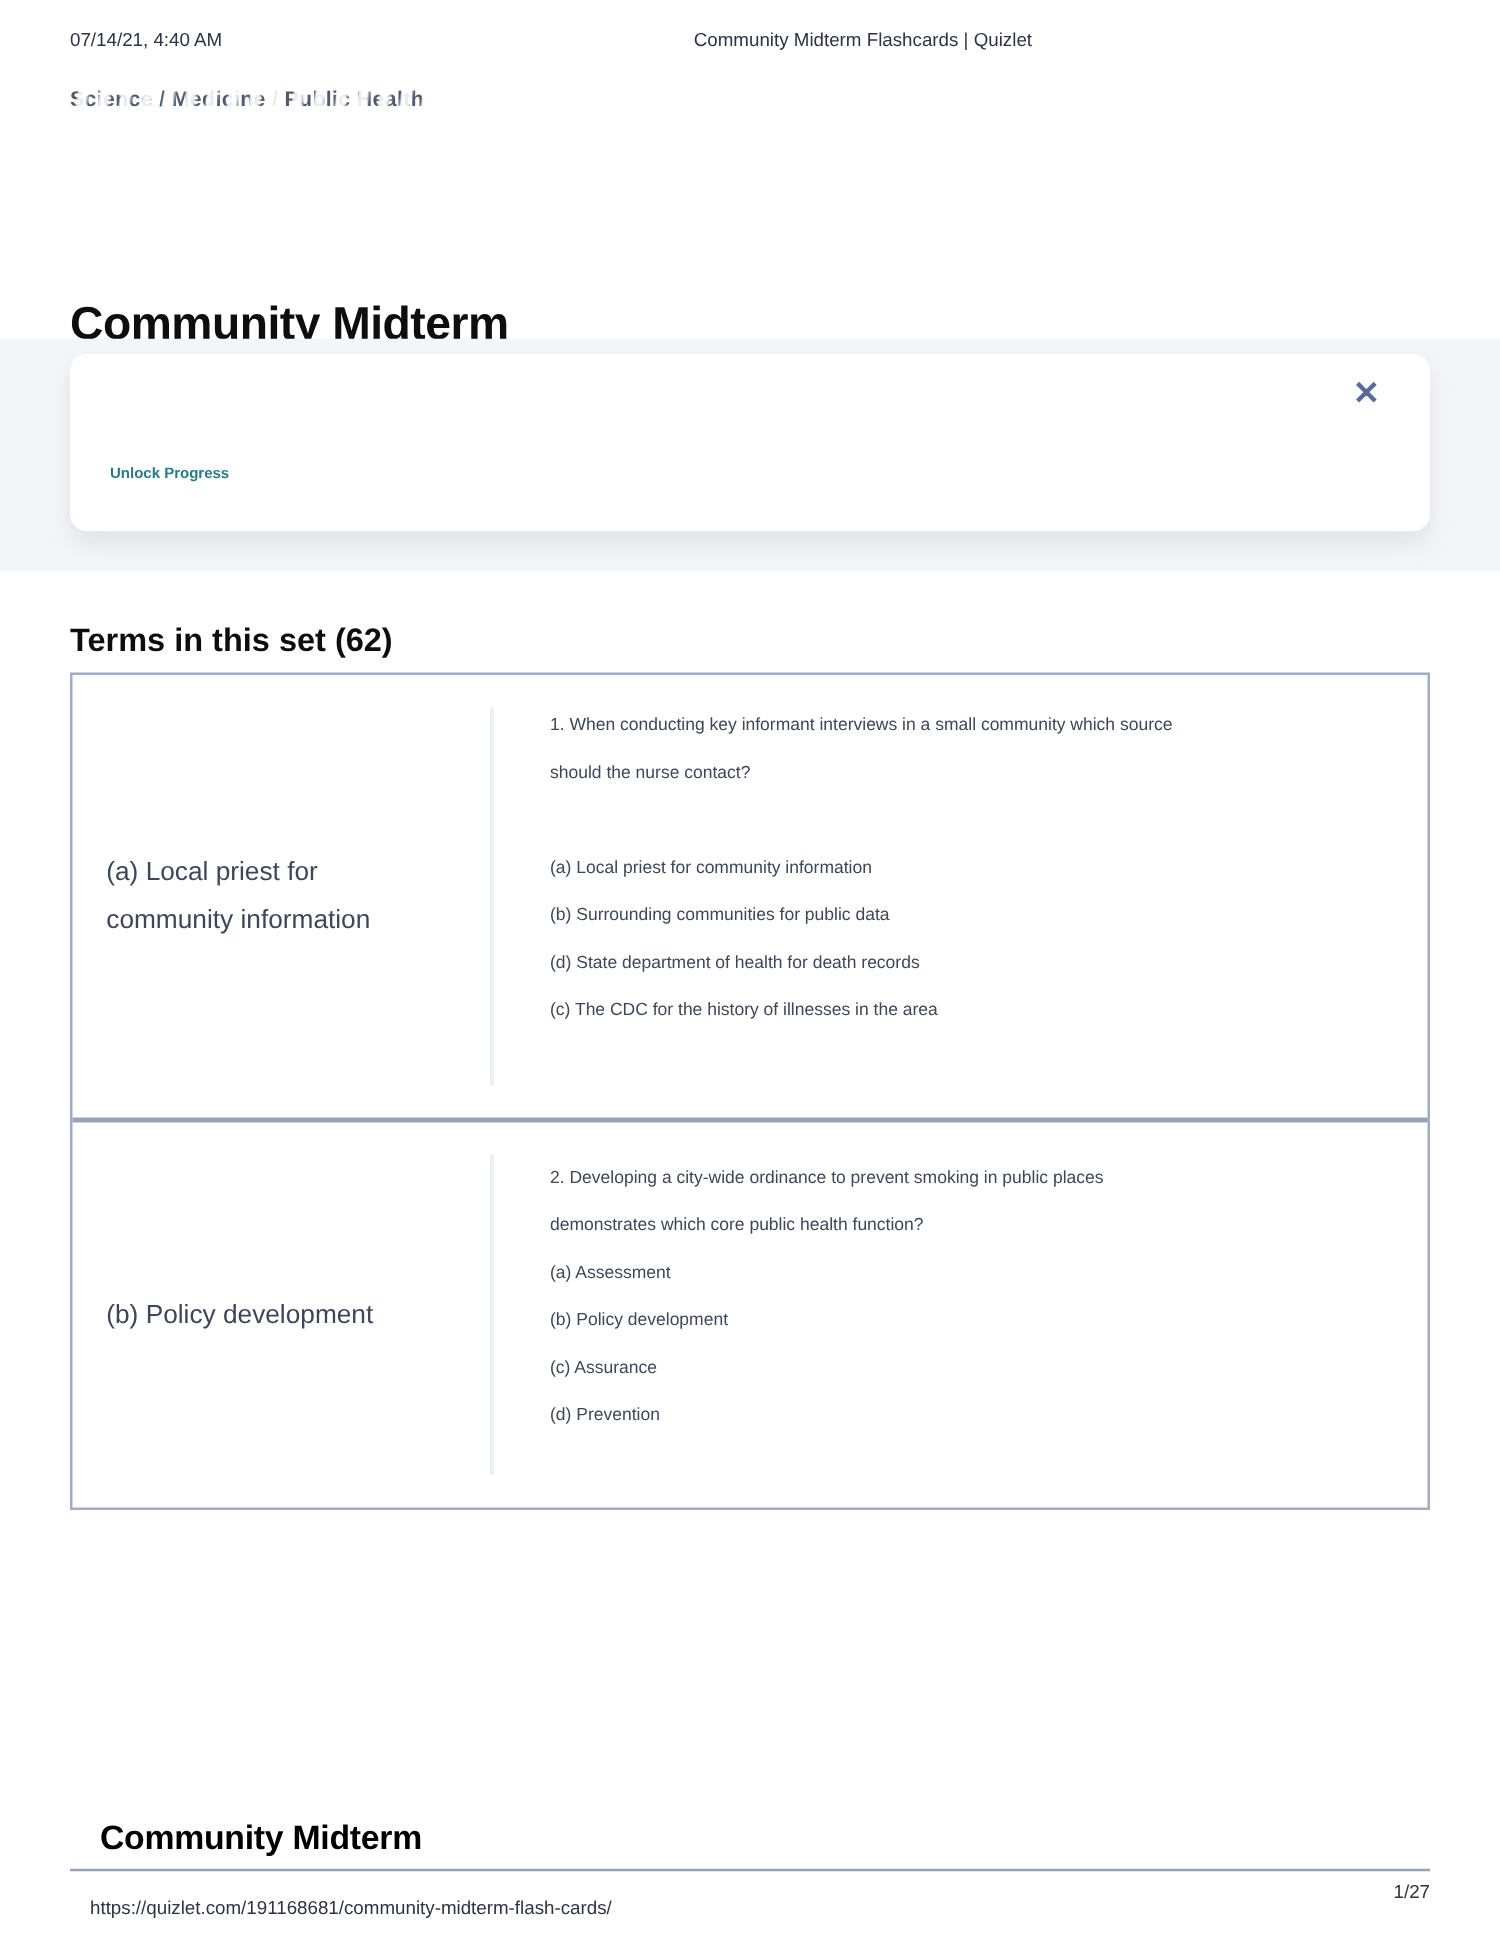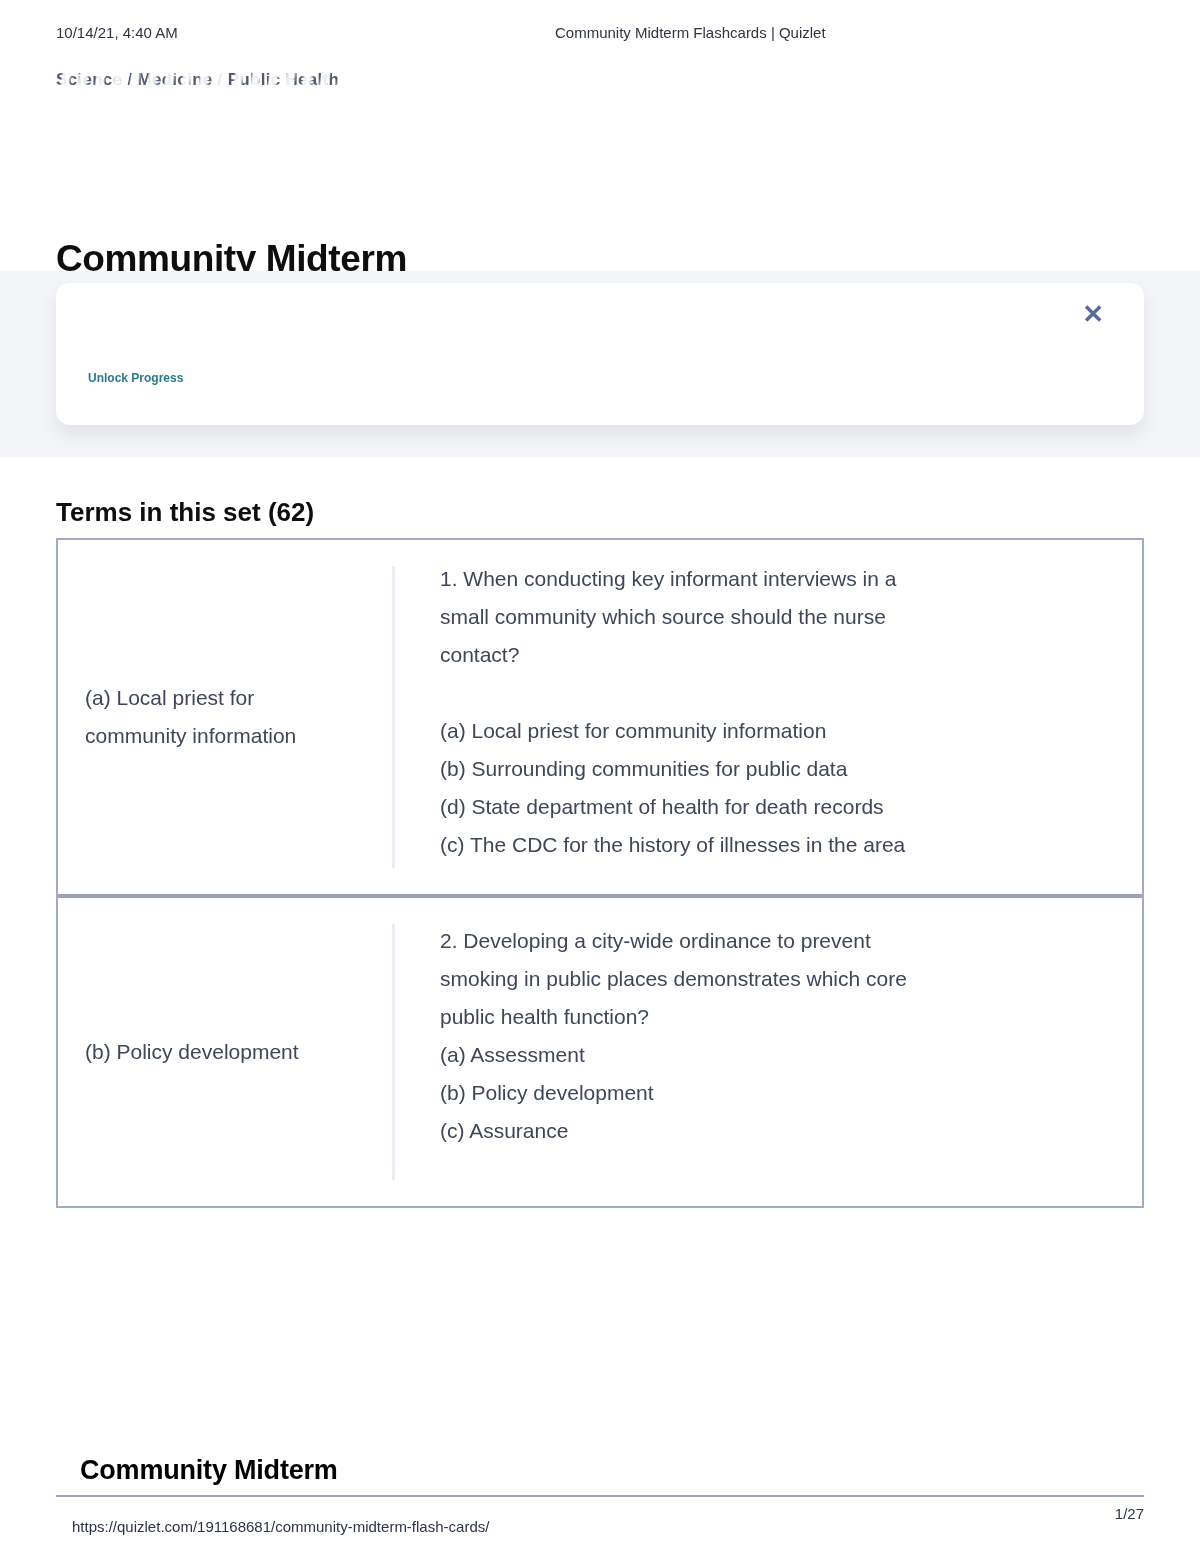--- a/index.html
+++ b/index.html
@@ -51,40 +51,40 @@
   
   .cards-table { position: absolute; top: 538px; left: 56px; width: 1088px;
                  border: 2px solid #a2abc6; background: #ffffff; }
   .card-row { display: flex; align-items: stretch; }
   .card-row.first  { height: 358px; border-bottom: 4px solid #98a1b8; }
   .card-row.second { height: 308px; }
   .term-cell { width: 334px; display: flex; align-items: center;
                padding: 0 18px 0 27px; font-size: 21px; line-height: 38px; color: #3d4759; }
   .term-cell .term-text { max-width: 256px; }
   .v-divider { width: 3px; background: #eceef3; margin: 26px 0; }
-  .def-cell { flex: 1; padding: 20px 30px 0 45px; font-size: 21px; line-height: 38px; color: #3d4759; }
+  .def-cell { flex: 1; padding: 20px 30px 0 45px; font-size: 14px; line-height: 38px; color: #3d4759; }
   .card-row.second .def-cell { padding-top: 24px; }
   .def-cell p { margin: 0; max-width: 500px; }
   .q-gap { height: 38px; }
 
   
   .footer-title { position: absolute; top: 1433px; left: 80px; font-size: 27px; font-weight: 800;
                   color: #000000; letter-spacing: -0.2px; }
 
   
   .print-footer-line { position: absolute; top: 1495px; left: 56px; width: 1088px; height: 0;
                        border-top: 2px solid #98a1b8; }
   .pf-url  { position: absolute; top: 1505px; left: 72px; font-size: 15px; color: #2d3445; margin-top: 13px; }
   .pf-page { position: absolute; top: 1505px; right: 56px; font-size: 15px; color: #2d3445; }
 </style>
 </head>
 <body>
 
 <div class="print-header">
-  <span class="ph-date">10/14/21, 4:40 AM</span>
+  <span class="ph-date">07/14/21, 4:40 AM</span>
   <span class="ph-title">Community Midterm Flashcards | Quizlet</span>
 </div>
 
 <div class="breadcrumb">
   <span class="bc-text">Science / Medicine / Public Health</span>
 </div>
 
 <h1 class="page-title">Community Midterm</h1>
 
 <div class="banner-strip">
@@ -116,20 +116,21 @@
   <div class="card-row second">
     <div class="term-cell">
       <span class="term-text">(b) Policy development</span>
     </div>
     <div class="v-divider"></div>
     <div class="def-cell">
       <p>2. Developing a city-wide ordinance to prevent smoking in public places demonstrates which core public health function?</p>
       <p>(a) Assessment</p>
       <p>(b) Policy development</p>
       <p>(c) Assurance</p>
+      <p>(d) Prevention</p>
     </div>
   </div>
 
 </div>
 
 <h2 class="footer-title">Community Midterm</h2>
 
 <div class="print-footer-line"></div>
 <span class="pf-url">https://quizlet.com/191168681/community-midterm-flash-cards/</span>
 <span class="pf-page">1/27</span>

